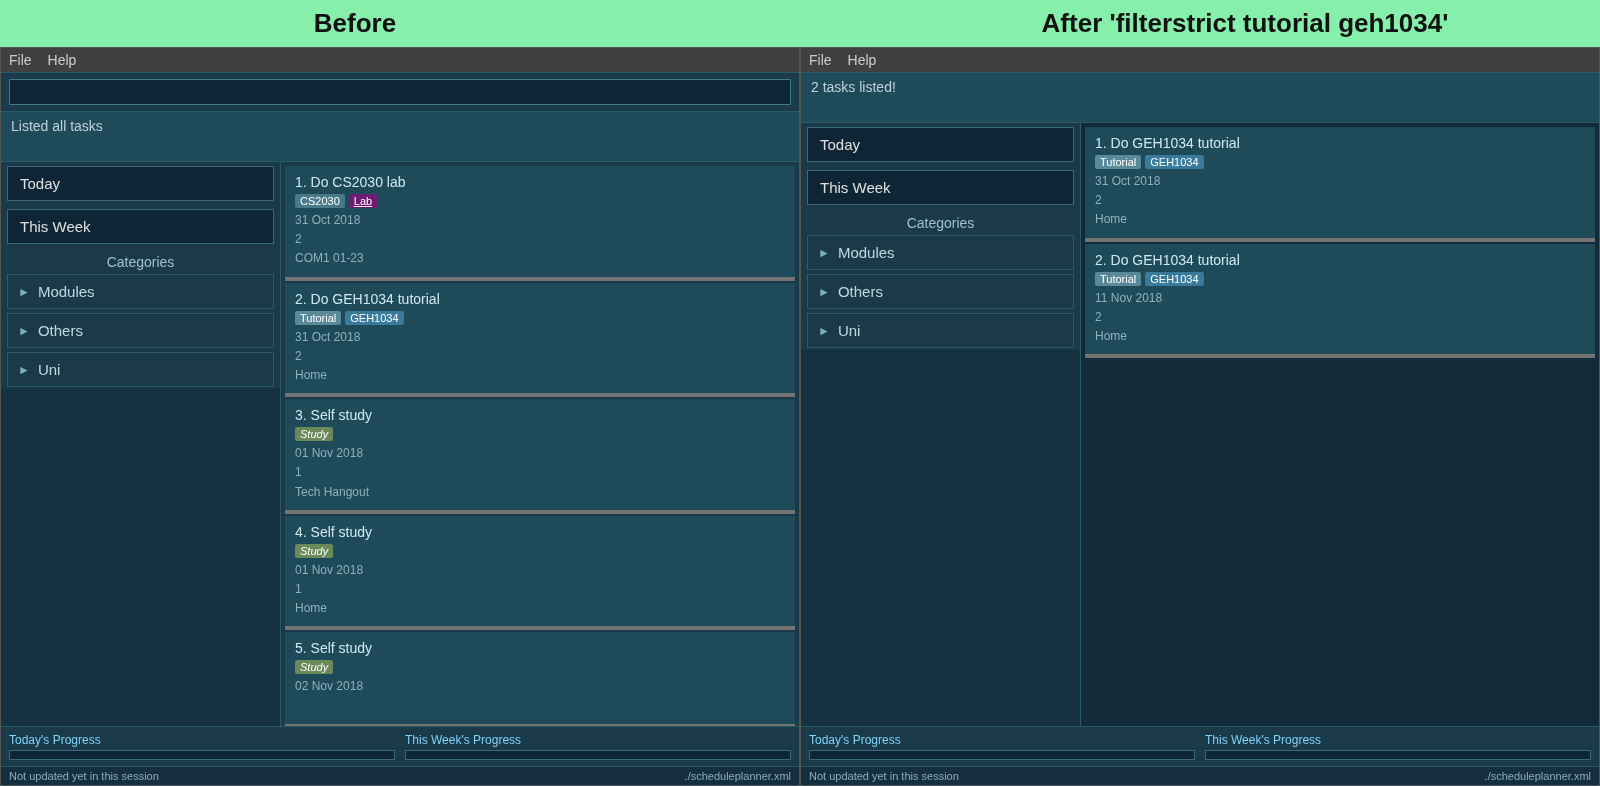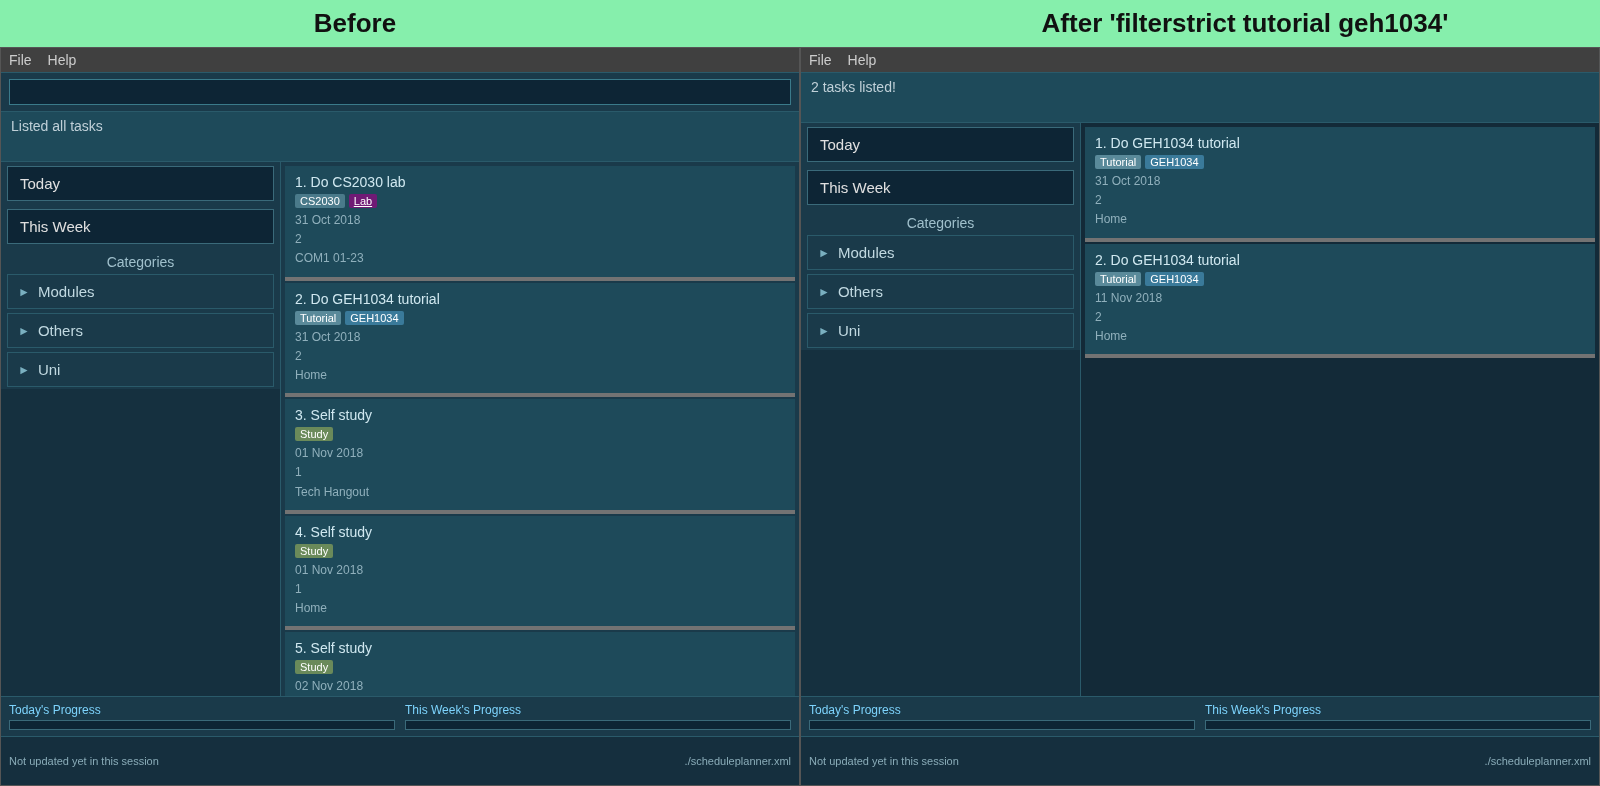--- a/index.html
+++ b/index.html
@@ -193,21 +193,21 @@
     .tag {
       font-size: 11px;
       padding: 1px 5px;
       border-radius: 2px;
       color: #fff;
     }
     .tag-tutorial { background: #5a8a9a; }
     .tag-geh1034 { background: #3a7a9a; }
     .tag-cs2030 { background: #4a7a8a; }
     .tag-lab { background: #701a75; text-decoration: underline; }
-    .tag-study { background: #6a8a5a; }
+    .tag-study { background: #6a8a5a; font-style: italic; }
     .task-meta {
       color: #90b0bc;
       font-size: 12px;
       line-height: 1.6;
     }
 
     
     .progress-section {
       display: flex;
       background: #1a3a4a;
@@ -231,21 +231,21 @@
     .progress-bar-fill {
       height: 100%;
       background: #3a9a7a;
     }
 
     
     .bottom-status {
       display: flex;
       justify-content: space-between;
       background: #152f3e;
-      padding: 18px 8px;
+      padding: 3px 8px;
       border-top: 1px solid #2a5a6a;
     }
     .bottom-status-text {
       color: #8aacb8;
       font-size: 11px;
     }
 
     
     .task-list-dark {
       background: #132a38;

